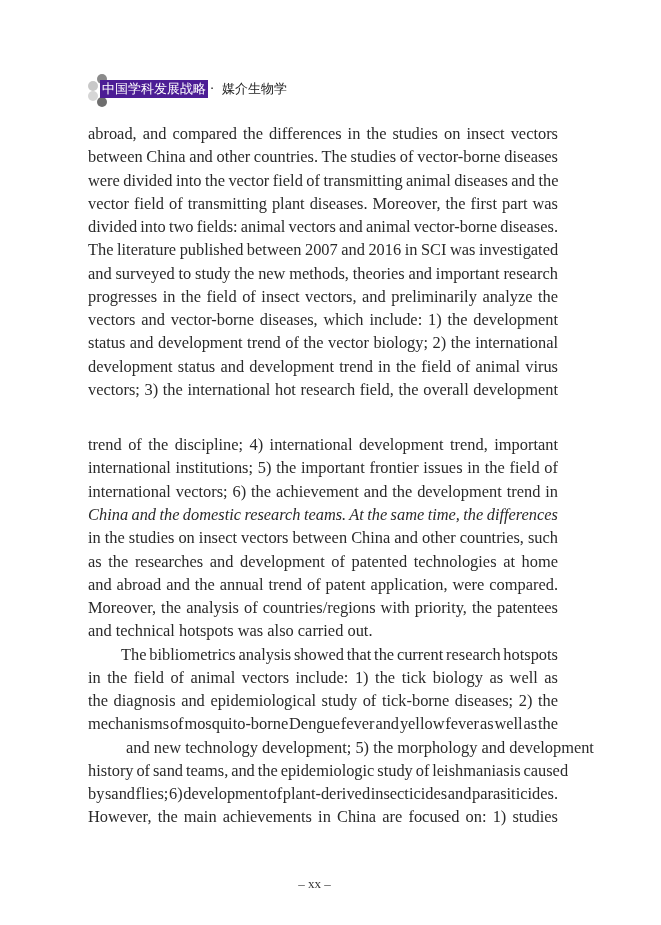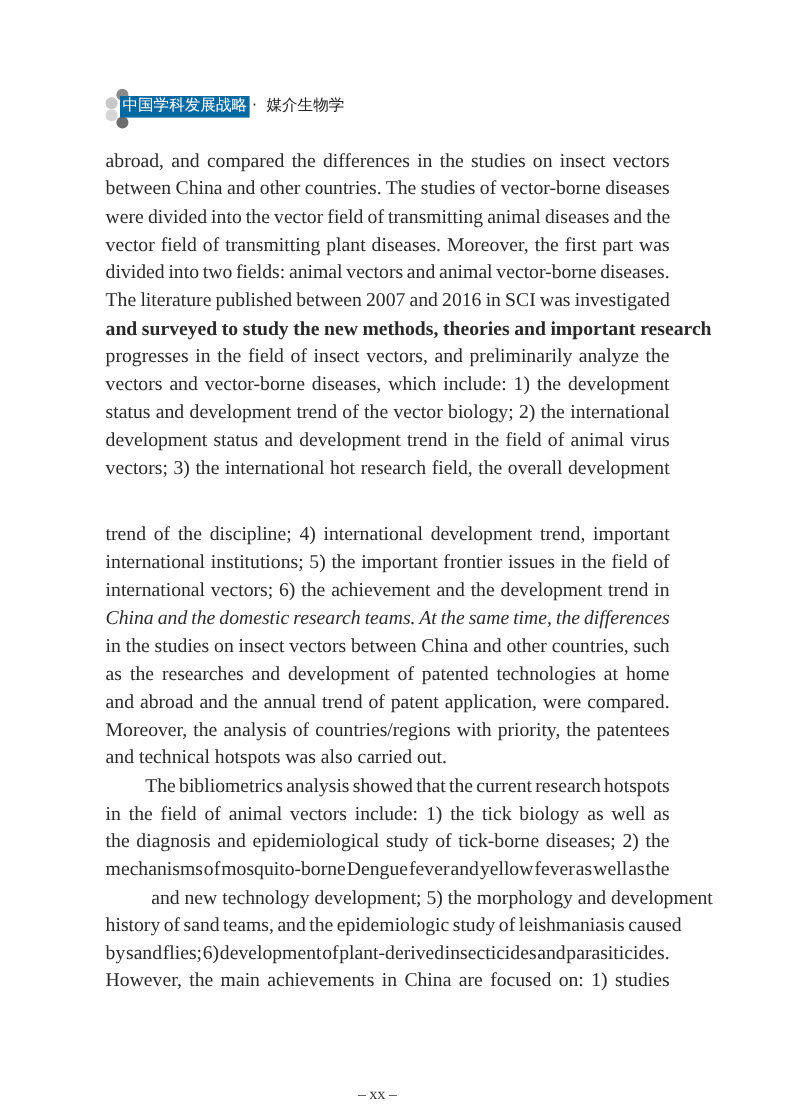--- a/index.html
+++ b/index.html
@@ -5,31 +5,31 @@
   html, body { margin: 0; padding: 0; background: #ffffff; }
   body { width: 661px; height: 925px; position: relative; overflow: hidden; }
   .header { position: absolute; left: 86px; top: 72px; height: 36px; }
   .dots { position: absolute; left: 0; top: 0; width: 24px; height: 36px; }
   .dot { position: absolute; width: 10px; height: 10px; border-radius: 50%; }
   .d1 { left: 11px; top: 2px; background: #8a8a8a; }
   .d2 { left: 2px; top: 9px; background: #c8c8c8; }
   .d3 { left: 2px; top: 19px; background: #d6d6d6; }
   .d4 { left: 11px; top: 25px; background: #6e6e6e; }
   .series { position: absolute; left: 14px; top: 8px; height: 18px; line-height: 18px;
-    background: #0369a1; color: #ffffff; padding: 0 2px;
+    background: #4c1d95; color: #ffffff; padding: 0 2px;
     font-family: "DejaVu Sans", sans-serif; font-size: 13px; white-space: nowrap; }
   .sep { position: absolute; top: 8px; line-height: 18px; font-family: "DejaVu Sans", sans-serif;
     font-size: 13px; color: #222; white-space: nowrap; }
   .body-text { position: absolute; left: 88px; top: 122px; width: 470px;
     font-family: "Liberation Serif", serif; font-size: 16.4px; color: #2a2a2a; }
   .line { height: 23.27px; line-height: 23.27px; text-align: justify; text-align-last: justify; white-space: nowrap; overflow: visible; }
   .line.last { text-align-last: left; }
   .line.indent { text-indent: 33px; }
   .folio { position: absolute; left: 0; width: 629px; top: 876px; text-align: center;
-    font-family: "Liberation Serif", serif; font-size: 13px; color: #333; margin-top: 28px; }
+    font-family: "Liberation Serif", serif; font-size: 13px; color: #333; }
 </style>
 </head>
 <body>
 
 <div class="header">
   <div class="dots">
     <span class="dot d1"></span>
     <span class="dot d2"></span>
     <span class="dot d3"></span>
     <span class="dot d4"></span>
@@ -40,21 +40,21 @@
 </div>
 
 <div class="body-text" id="body-text">
     <div>
       <div class="line" style="white-space: nowrap;">abroad, and compared the differences in the studies on insect vectors</div>
       <div class="line" style="white-space: nowrap; word-spacing: -0.444444px;">between China and other countries. The studies of vector-borne diseases</div>
       <div class="line" style="white-space: nowrap; word-spacing: -0.636364px;">were divided into the vector field of transmitting animal diseases and the</div>
       <div class="line" style="white-space: nowrap;">vector field of transmitting plant diseases. Moreover, the first part was</div>
       <div class="line" style="white-space: nowrap; word-spacing: -1px;">divided into two fields: animal vectors and animal vector-borne diseases.</div>
       <div class="line" style="white-space: nowrap; word-spacing: -0.6px;">The literature published between 2007 and 2016 in SCI was investigated</div>
-      <div class="line" style="white-space: nowrap; word-spacing: -0.3px; font-weight: bold;">and surveyed to study the new methods, theories and important research</div>
+      <div class="line" style="white-space: nowrap; word-spacing: -0.3px;">and surveyed to study the new methods, theories and important research</div>
       <div class="line" style="white-space: nowrap;">progresses in the field of insect vectors, and preliminarily analyze the</div>
       <div class="line" style="white-space: nowrap;">vectors and vector-borne diseases, which include: 1) the development</div>
       <div class="line" style="white-space: nowrap;">status and development trend of the vector biology; 2) the international</div>
       <div class="line" style="white-space: nowrap;">development status and development trend in the field of animal virus</div>
       <div class="line" style="white-space: nowrap;">vectors; 3) the international hot research field, the overall development</div>
       <div class="line" style="white-space: nowrap; margin-top: 32px;">trend of the discipline; 4) international development trend, important</div>
       <div class="line" style="white-space: nowrap;">international institutions; 5) the important frontier issues in the field of</div>
       <div class="line" style="white-space: nowrap;">international vectors; 6) the achievement and the development trend in</div>
       <div class="line" style="white-space: nowrap; word-spacing: -0.818182px; font-style: italic;">China and the domestic research teams. At the same time, the differences</div>
       <div class="line" style="white-space: nowrap; word-spacing: -0.0909091px;">in the studies on insect vectors between China and other countries, such</div>

